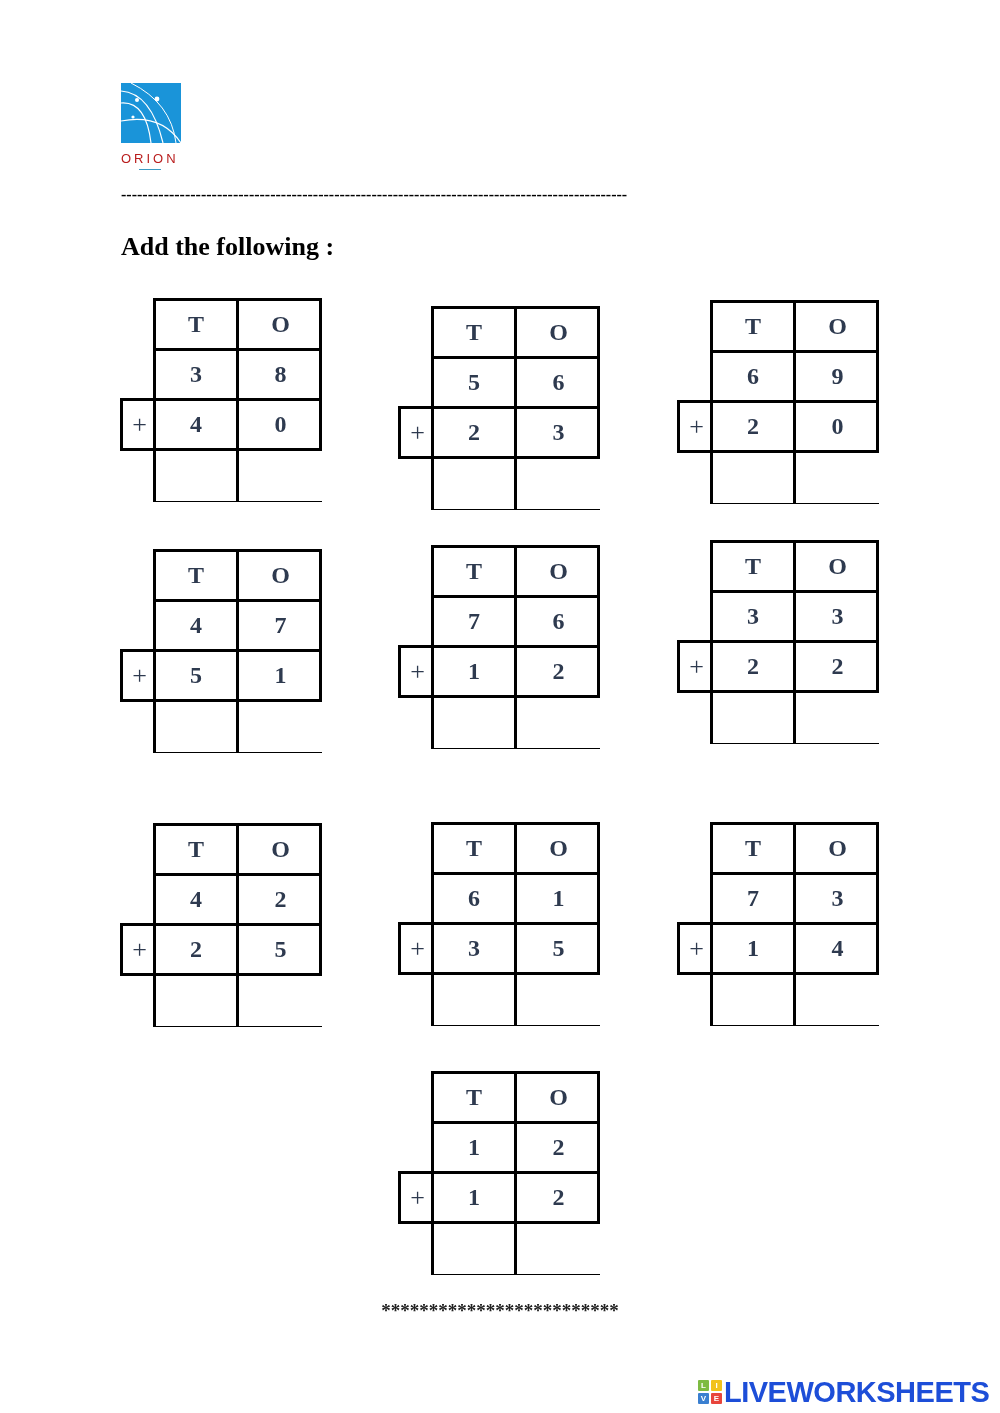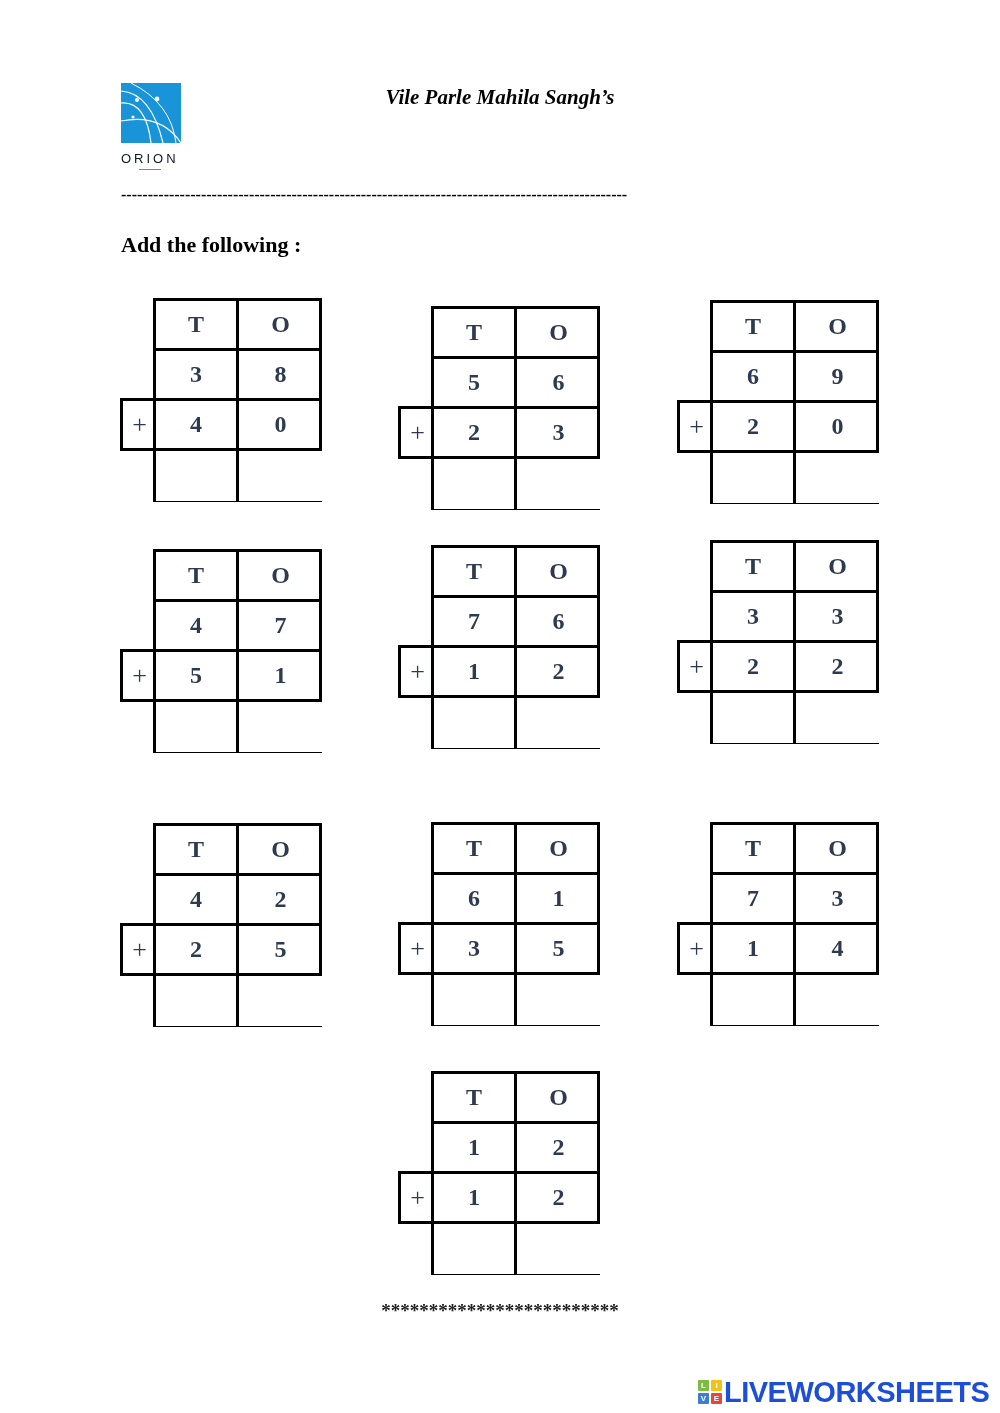--- a/index.html
+++ b/index.html
@@ -12,37 +12,37 @@
     .logo {
       position: absolute; left: 121px; top: 83px; width: 60px; height: 90px;
     }
     .logo-square {
       position: absolute; left: 0; top: 0; width: 60px; height: 60px;
       background: #1a94d9; overflow: hidden;
     }
     .logo-text {
       position: absolute; left: 0; top: 68px; width: 62px;
       font-family: "Liberation Sans", "DejaVu Sans", sans-serif;
-      font-size: 13px; letter-spacing: 3px; color: #0f172a; text-align: left;
+      font-size: 13px; letter-spacing: 3px; color: #b91c1c; text-align: left;
     }
     .logo-underline {
       position: absolute; left: 18px; top: 86px; width: 22px; height: 1px; background: #3a9bc4;
     }
     .header {
       position: absolute; left: 300px; top: 84px; width: 400px; text-align: center;
       font-weight: bold; font-size: 21px; line-height: 27px;
     }
     .header .school-italic { font-style: italic; }
     .dash-line {
       position: absolute; left: 121px; top: 186px; width: 752px; overflow: hidden;
       white-space: nowrap; font-weight: bold; font-size: 16px; letter-spacing: 0px;
     }
     .instruction {
       position: absolute; left: 121px; top: 232px;
-      font-weight: bold; font-size: 22px;
+      font-weight: bold; font-size: 26px;
     }
     .problem { position: absolute; width: 200px; height: 204px; }
     .grid {
       position: absolute; left: 33px; top: 0;
       display: grid; grid-template-columns: 83px 83px; grid-template-rows: 50px 50px 50px 50px;
       border: 3px solid #000; box-sizing: border-box; width: 169px; height: 204px;
     }
     .cell {
       display: flex; align-items: center; justify-content: center;
       font-weight: bold; font-size: 24px; color: #2e3a4f;
@@ -89,21 +89,20 @@
       <circle cx="16" cy="17" r="2" fill="#fff"></circle>
       <circle cx="36" cy="16" r="2.4" fill="#fff"></circle>
       <circle cx="12" cy="34" r="1.6" fill="#fff"></circle>
     </svg>
   </div>
   <div class="logo-text">ORION</div>
   <div class="logo-underline"></div>
 </div>
 
 <div class="header">
-  <div class="school-italic">Vile Parle Mahila Sangh’s</div>
 </div>
 
 <div class="dash-line">-----------------------------------------------------------------------------------------------</div>
 
 <div class="instruction">Add the following :</div>
 
 <div id="problems">
     <div class="problem" style="left: 120px; top: 298px;">
       <div class="plus-box">+</div>
       <div class="grid">

